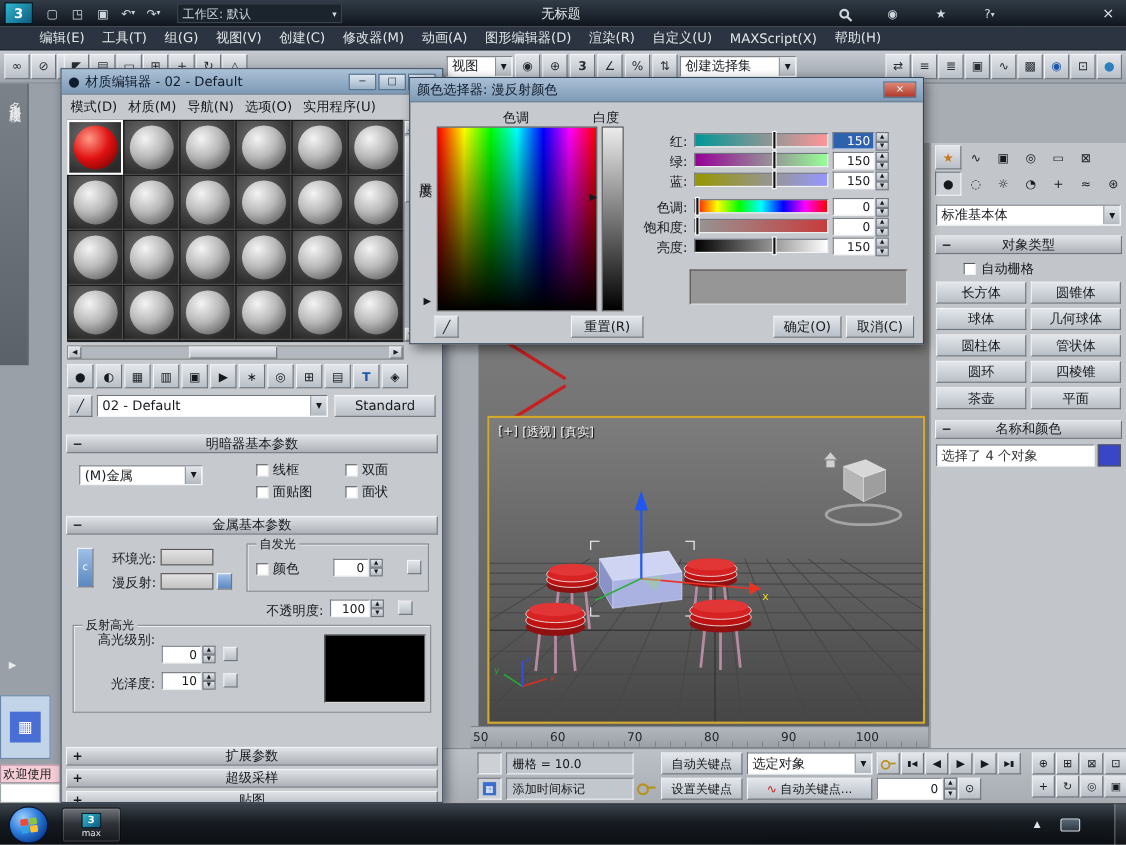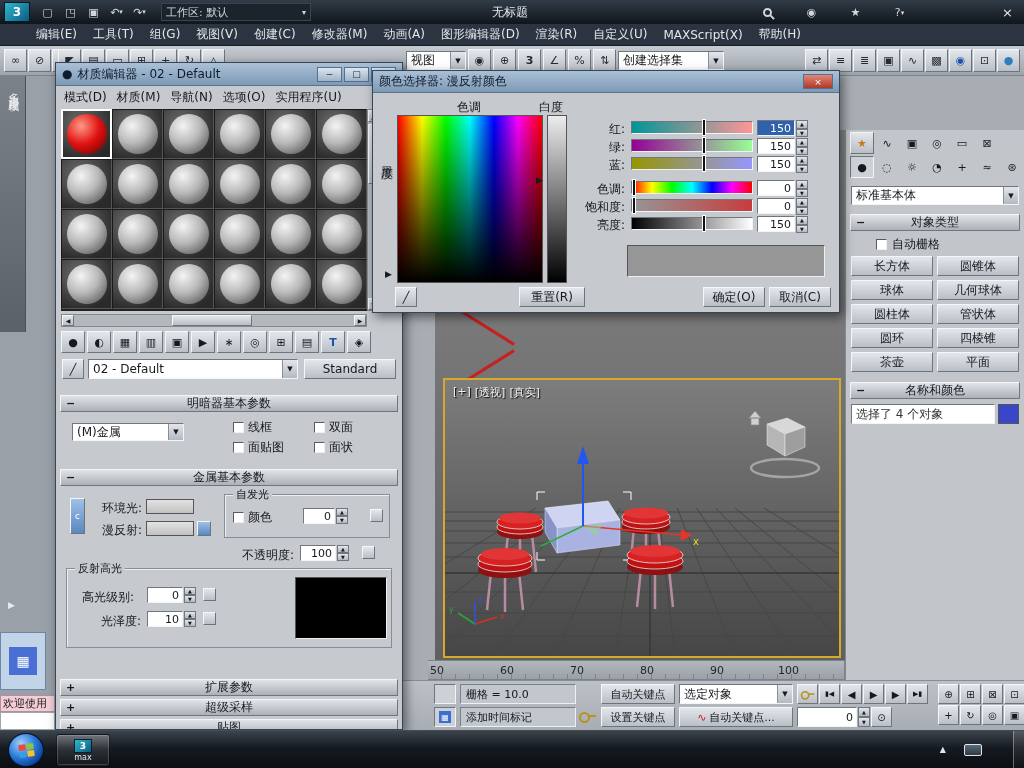--- a/index.html
+++ b/index.html
@@ -704,21 +704,21 @@
       <span>100</span>
     </div>
   <div class="spin" style="position:absolute;left:281px;top:482px;height:16px">
       <span>▲</span>
       <span>▼</span>
     </div>
   <div class="btn3d" style="position:absolute;left:306px;top:483px;width:13px;height:13px"></div>
 
   <div class="grp" style="left:10px;top:505px;width:326px;height:80px">
     <span class="gtitle">反射高光</span>
-    <span style="position:absolute;left:8px;top:20px;width:66px;text-align:center">高光级别:</span>
+    <span style="position:absolute;left:8px;top:4px;width:66px;text-align:right">高光级别:</span>
     <div class="vfield" style="position:absolute;left:80px;top:18px;width:36px">
         <span>0</span>
       </div>
     <div class="spin" style="position:absolute;left:117px;top:18px;height:16px">
         <span>▲</span>
         <span>▼</span>
       </div>
     <div class="btn3d" style="position:absolute;left:136px;top:19px;width:13px;height:13px"></div>
     <span style="position:absolute;left:8px;top:44px;width:66px;text-align:right">光泽度:</span>
     <div class="vfield" style="position:absolute;left:80px;top:42px;width:36px">

